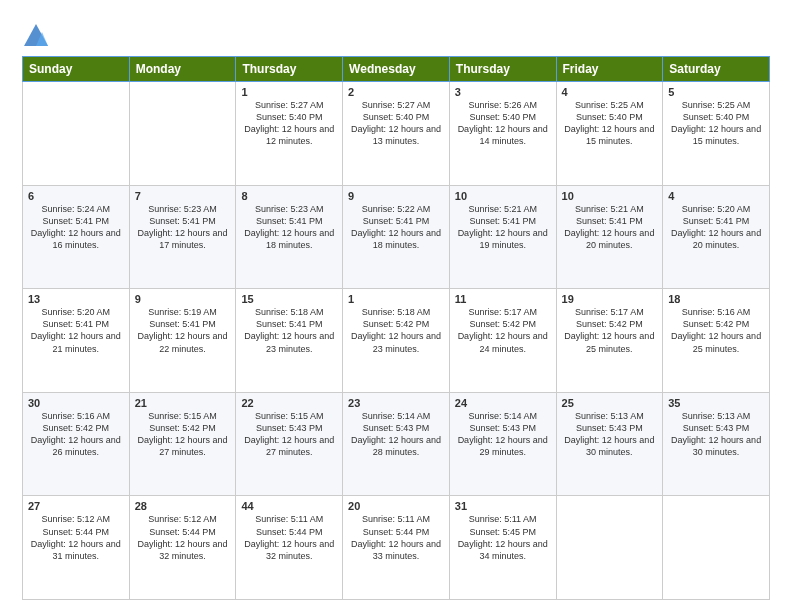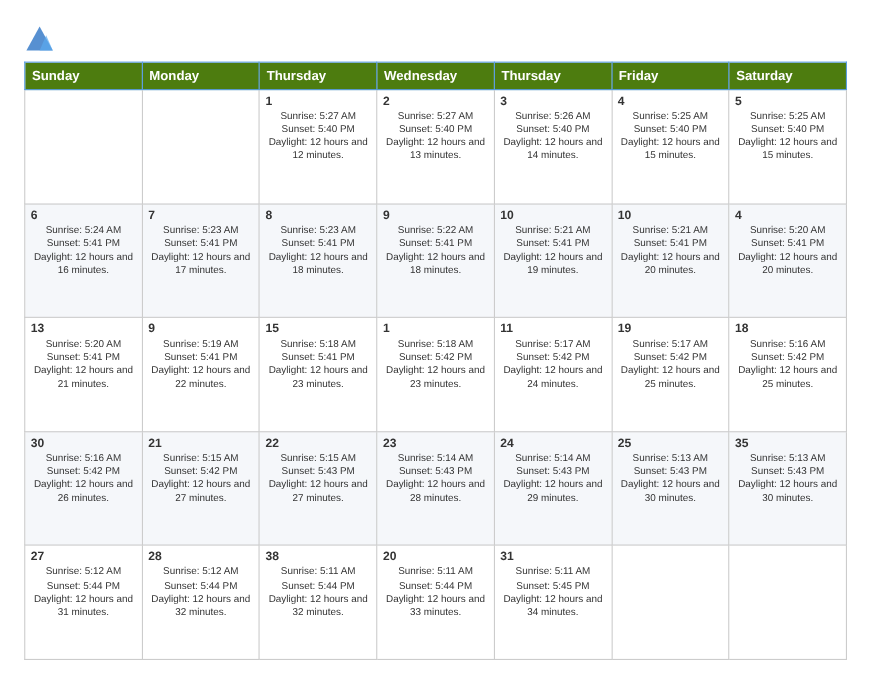--- a/index.html
+++ b/index.html
@@ -255,21 +255,21 @@
         <tr>
           <td>
             <span class="day-num">27</span>
             <div class="cell-info">Sunrise: 5:12 AM<br>Sunset: 5:44 PM<br>Daylight: 12 hours and 31 minutes.</div>
           </td>
           <td>
             <span class="day-num">28</span>
             <div class="cell-info">Sunrise: 5:12 AM<br>Sunset: 5:44 PM<br>Daylight: 12 hours and 32 minutes.</div>
           </td>
           <td>
-            <span class="day-num">38</span>
+            <span class="day-num">44</span>
             <div class="cell-info">Sunrise: 5:11 AM<br>Sunset: 5:44 PM<br>Daylight: 12 hours and 32 minutes.</div>
           </td>
           <td>
             <span class="day-num">20</span>
             <div class="cell-info">Sunrise: 5:11 AM<br>Sunset: 5:44 PM<br>Daylight: 12 hours and 33 minutes.</div>
           </td>
           <td>
             <span class="day-num">31</span>
             <div class="cell-info">Sunrise: 5:11 AM<br>Sunset: 5:45 PM<br>Daylight: 12 hours and 34 minutes.</div>
           </td>

